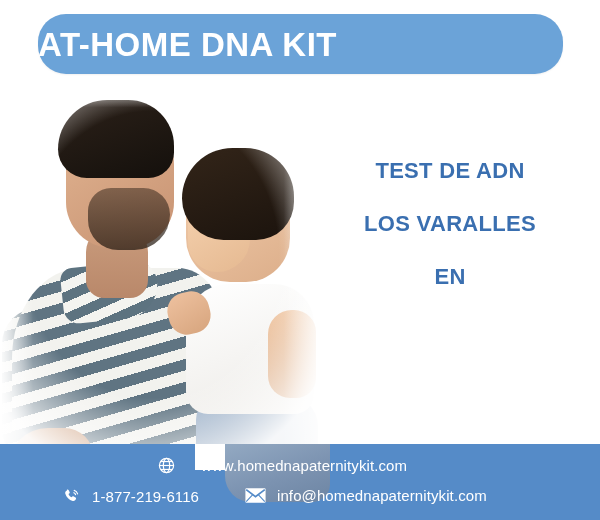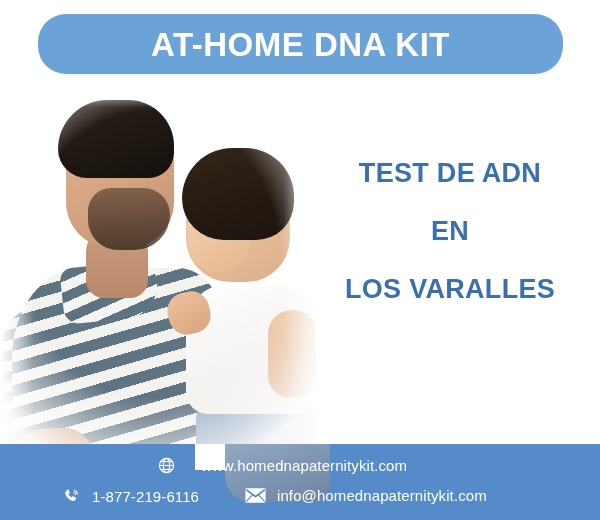--- a/index.html
+++ b/index.html
@@ -22,21 +22,20 @@
   .header-pill {
     position: absolute;
     left: 38px;
     top: 14px;
     width: 525px;
     height: 60px;
     background: #6ba3d8;
     border-radius: 28px;
     display: flex;
     align-items: center;
-    justify-content: center;
     box-shadow: 0 1px 2px rgba(0,0,0,0.06);
   }
   .header-pill-text {
     color: #ffffff;
     font-size: 33px;
     font-weight: bold;
     letter-spacing: 0.5px;
     line-height: 1;
     white-space: nowrap;
   }
@@ -44,21 +43,21 @@
   
   .headline-block {
     position: absolute;
     left: 315px;
     top: 160px;
     width: 270px;
     text-align: center;
   }
   .headline-line {
     color: #3a6fb0;
-    font-size: 27px;
+    font-size: 22px;
     font-weight: bold;
     letter-spacing: 0.3px;
     line-height: 1;
     margin: 0 0 31px 0;
   }
   .headline-line:last-child { margin-bottom: 0; }
 
   
   .photo {
     position: absolute;
@@ -327,22 +326,22 @@
       <div class="child-hair"></div>
       <div class="child-hand"></div>
 
       <div class="man-hand-support"></div>
       <div class="photo-fade"></div>
     </div>
   </div>
 
   <div class="headline-block">
     <div class="headline-line">TEST DE ADN</div>
+    <div class="headline-line">LOS VARALLES</div>
     <div class="headline-line">EN</div>
-    <div class="headline-line">LOS VARALLES</div>
   </div>
 
   <div class="footer"></div>
   <div class="footer-notch"></div>
   <div class="footer-photo-overlap"></div>
 
   <div class="footer-row footer-row-site">
     <span class="ficon">
       <svg width="19" height="19" viewBox="0 0 24 24" fill="none" stroke="#ffffff" stroke-width="1.5">
         <circle cx="12" cy="12" r="9"></circle>

